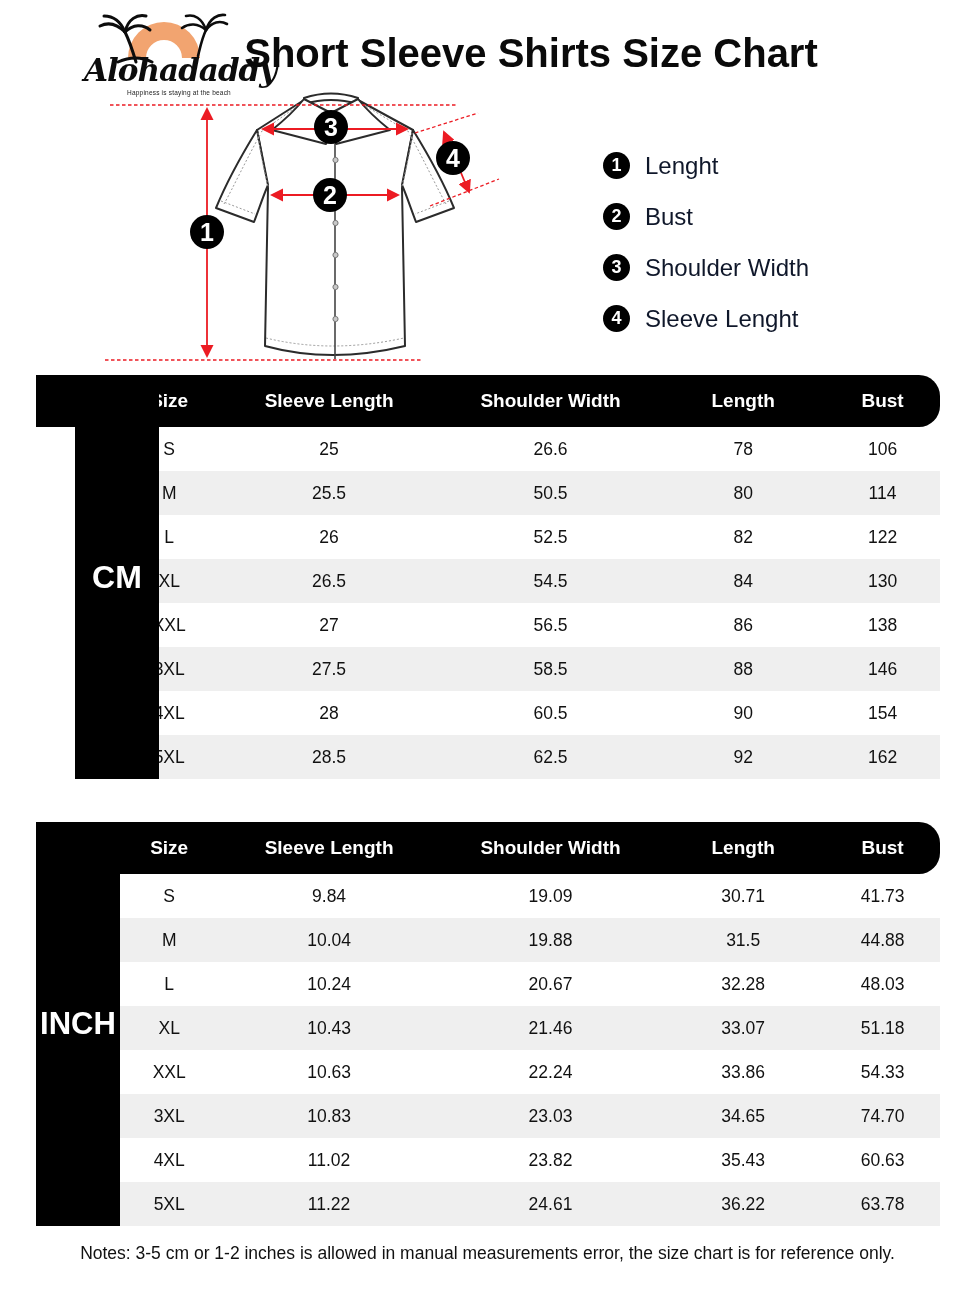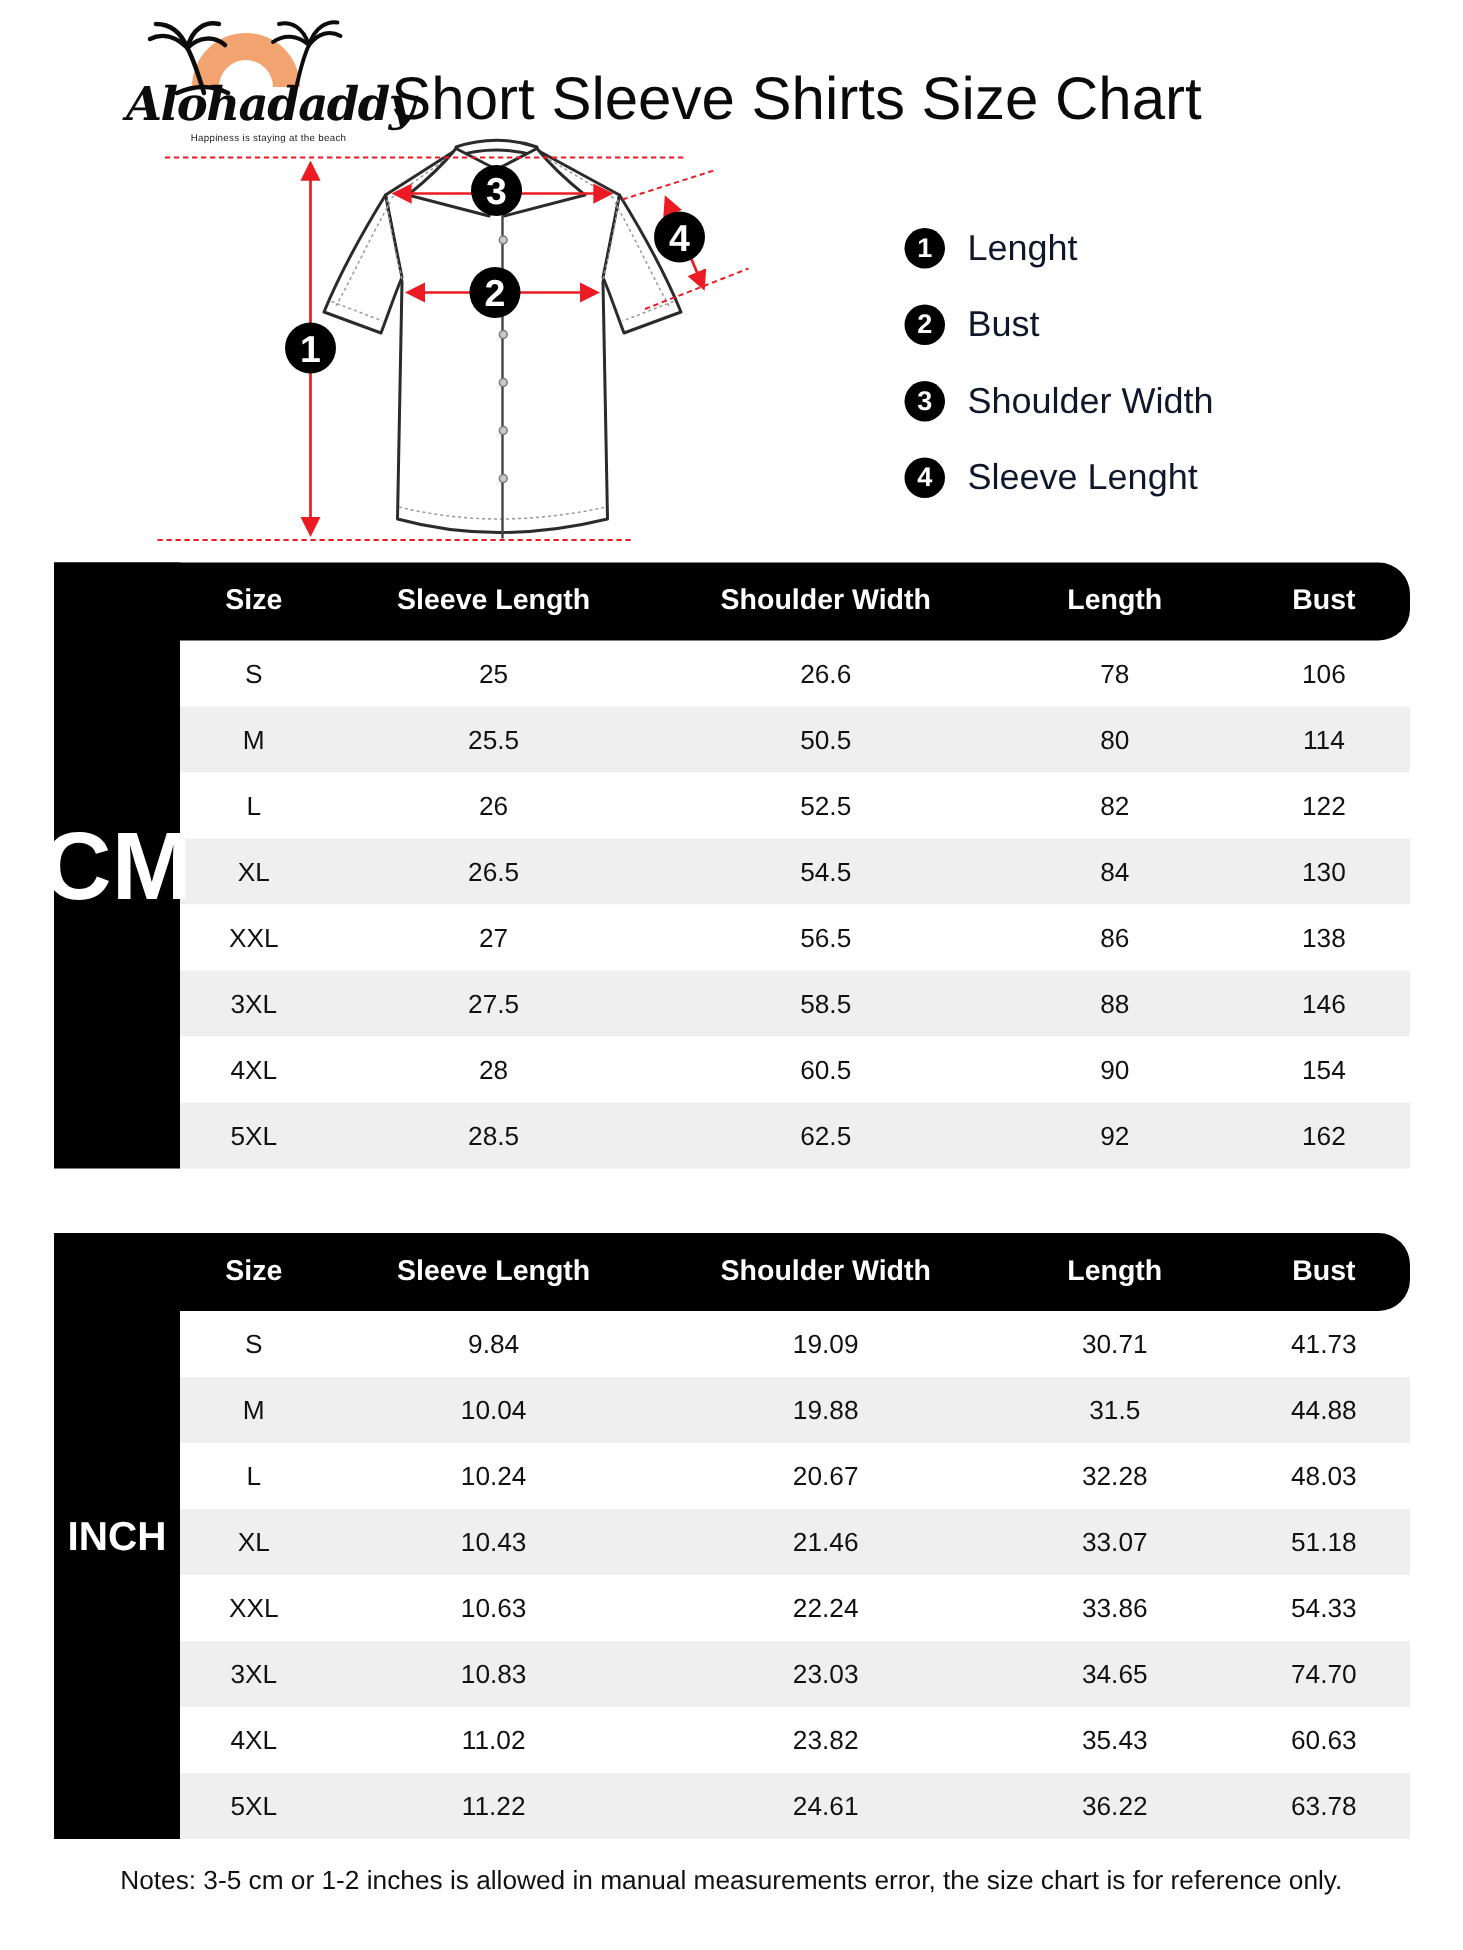--- a/index.html
+++ b/index.html
@@ -3,21 +3,21 @@
 <meta charset="utf-8">
 <style>
   html,body{margin:0;padding:0;}
   body{
     width:975px;height:1300px;position:relative;background:#fff;overflow:hidden;
     font-family:"Liberation Sans", sans-serif;color:#111;
   }
   
   .page-title{
     position:absolute;left:531px;top:31px;transform:translateX(-50%);
-    font-size:40px;font-weight:400;white-space:nowrap;letter-spacing:0px;color:#0a0a0a;margin-top:13px;
+    font-size:40px;font-weight:700;white-space:nowrap;letter-spacing:0px;color:#0a0a0a;
   }
   .logo{position:absolute;left:84px;top:6px;width:160px;height:92px;}
   .logo-mark{position:absolute;left:8px;top:0;}
   .logo-word{
     position:absolute;left:0px;top:46px;width:160px;text-align:center;
     font-family:"DejaVu Serif", serif;font-style:italic;font-weight:700;
     font-size:31px;color:#0c0c0c;letter-spacing:-1px;
   }
   .logo-tag{
     position:absolute;left:30px;top:83px;width:130px;text-align:center;
@@ -35,22 +35,22 @@
   
   .diagram{position:absolute;left:100px;top:88px;width:400px;height:290px;}
   
   .sizetable{position:absolute;left:36px;width:904px;}
   .sizetable.cm{top:375px;}
   .sizetable.inch{top:822px;}
   .unit-band{
     position:absolute;left:0;top:0;width:84px;height:100%;background:#000;color:#fff;
     display:flex;align-items:center;justify-content:center;font-weight:700;z-index:2;
   }
-  .cm .unit-band{font-size:64px;}
-  .inch .unit-band{font-size:27px;}
+  .cm .unit-band{font-size:32px;margin-left:39px;}
+  .inch .unit-band{font-size:31px;}
   .thead{
     display:flex;align-items:center;height:52px;background:#000;color:#fff;
     border-radius:0 21px 21px 0;padding-left:84px;box-sizing:border-box;
     font-weight:700;font-size:19px;position:relative;z-index:1;
   }
   .tbody{margin-left:84px;}
   .tr{display:flex;align-items:center;height:44px;font-size:17.5px;color:#111;background:#fff;}
   .tr:nth-child(even){background:#EFEFEF;}
   .th,.td{text-align:center;}
   .c0{width:12%;}.c1{width:27%;}.c2{width:27%;}.c3{width:20%;}.c4{width:14%;}

